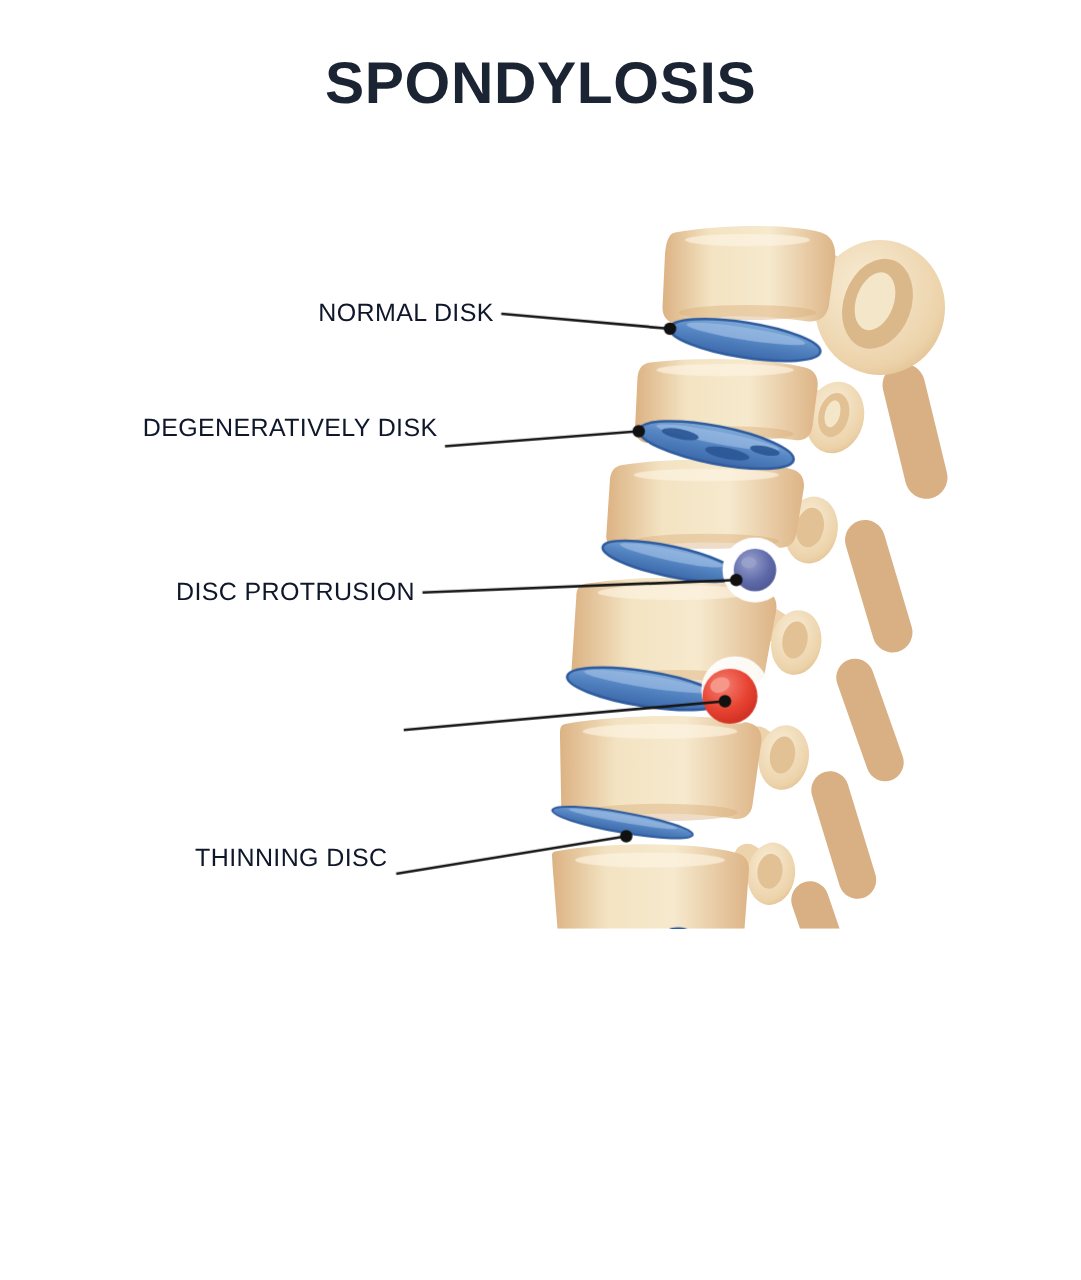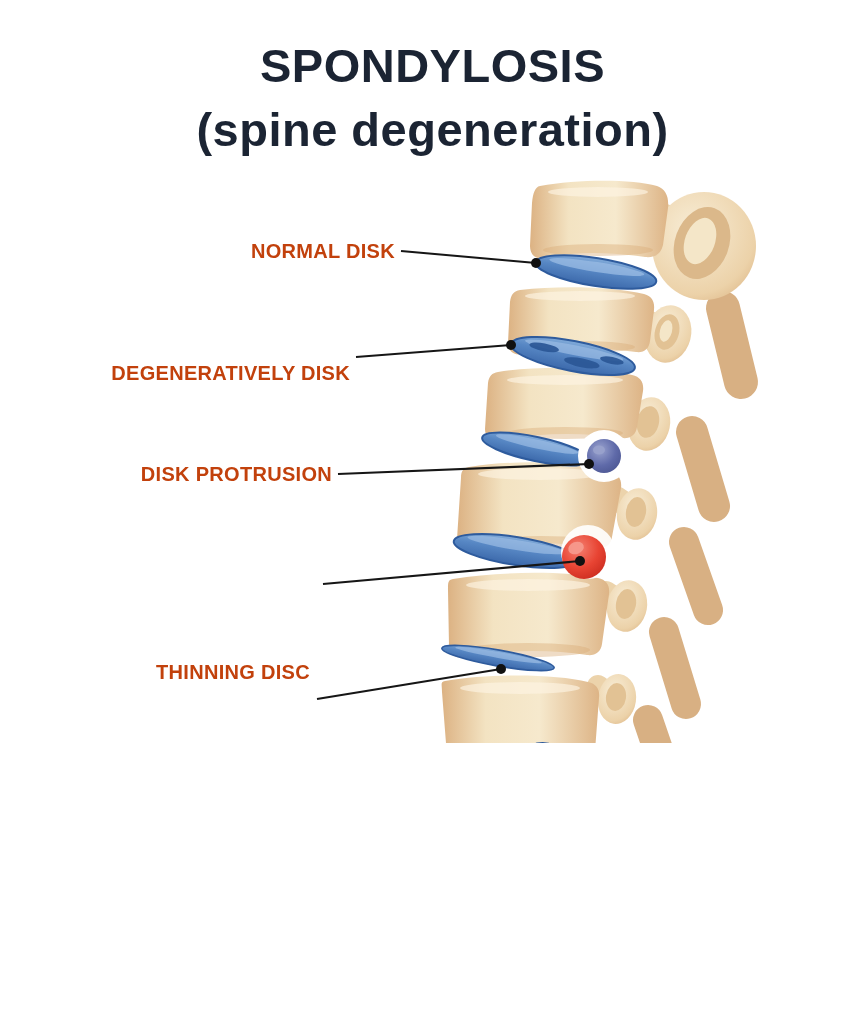--- a/index.html
+++ b/index.html
@@ -16,37 +16,36 @@
     text-align:center;
     color:#1b2433;
     font-weight:700;
     font-size:47px;
     line-height:64px;
     letter-spacing:0.5px;
   }
   .diagram-label{
     position:absolute;
     font-size:20px;
-    font-weight:700;
-    color:#c2410c;
+    font-weight:400;
+    color:#0f172a;
     letter-spacing:0.3px;
     white-space:nowrap;
     line-height:28px;
     text-align:center;
   }
   .spine-svg{position:absolute;left:0;top:0;}
 </style>
 </head>
 <body>
 
 <div class="canvas">
 
   <div class="title-block">
     <div>SPONDYLOSIS</div>
-    <div>(spine degeneration)</div>
   </div>
 
   <svg class="spine-svg" width="865" height="1024" viewBox="0 0 865 1024">
     <defs>
       <linearGradient id="boneBody" x1="0" y1="0" x2="1" y2="0">
         <stop offset="0" stop-color="#dcb283"></stop>
         <stop offset="0.28" stop-color="#f3e3c2"></stop>
         <stop offset="0.62" stop-color="#f6e9cd"></stop>
         <stop offset="1" stop-color="#ddb486"></stop>
       </linearGradient>
@@ -209,17 +208,17 @@
       <line x1="317" y1="699" x2="501" y2="669"></line>
         <circle cx="501" cy="669" r="5" stroke="none"></circle>
       <line x1="331" y1="809" x2="452" y2="775"></line>
         <circle cx="452" cy="775" r="5" stroke="none"></circle>
       <line x1="333" y1="820" x2="468" y2="906"></line>
         <circle cx="468" cy="906" r="5" stroke="none"></circle>
     </g>
   </svg>
 
   <div class="diagram-label" style="top:237px;right:470px;">NORMAL DISK</div>
-  <div class="diagram-label" style="top:359px;right:515px;">DEGENERATIVELY DISK</div>
-  <div class="diagram-label" style="top:460px;right:533px;">DISK PROTRUSION</div>
-  <div class="diagram-label" style="top:658px;right:555px;">THINNING DISC</div>
+  <div class="diagram-label" style="top:329px;right:515px;">DEGENERATIVELY DISK</div>
+  <div class="diagram-label" style="top:460px;right:533px;">DISC PROTRUSION</div>
+  <div class="diagram-label" style="top:673px;right:555px;">THINNING DISC</div>
 
 </div>
 
 </body></html>

